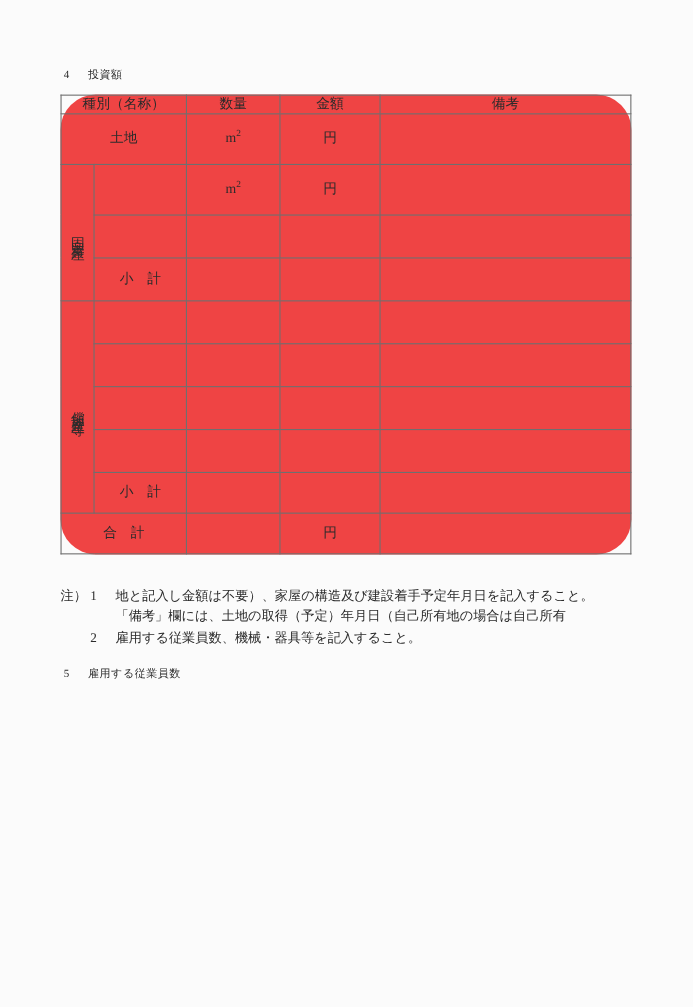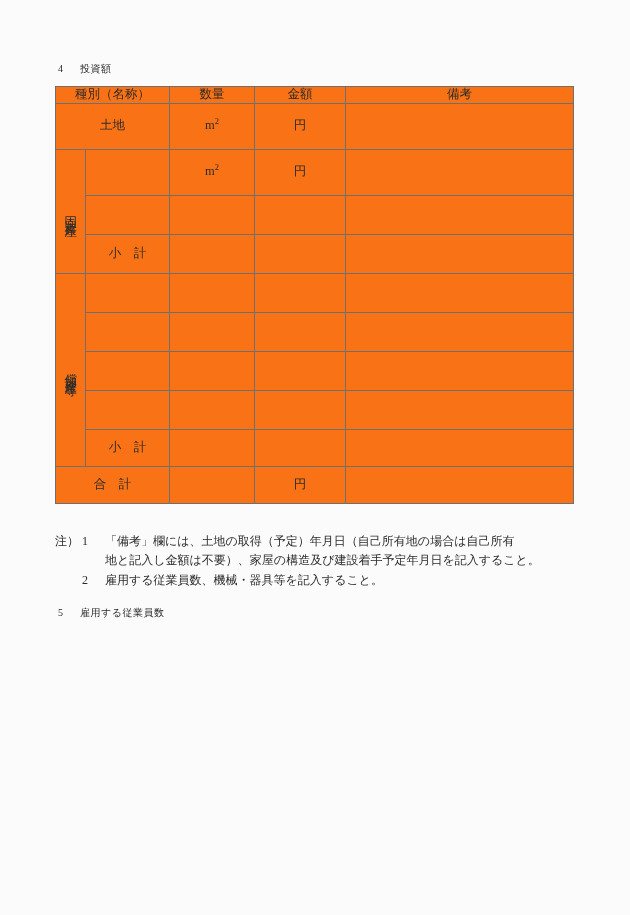--- a/index.html
+++ b/index.html
@@ -37,21 +37,22 @@
   }
 
   #heading-investment { left: 58px; top: 64px; }
   #heading-employees  { left: 58px; top: 608px; }
 
   
   .form-table {
     position: absolute;
     border-collapse: collapse;
     table-layout: fixed;
-    background: #f97316;
+    background: #ef4444;
+    border-radius: 32px;
   }
   .form-table td {
     border: 1px solid #6f6f6f;
     font-size: 12.5px;
     line-height: 1.25;
     padding: 0 8px;
     vertical-align: middle;
     text-align: center;
     color: #2b2b2b;
   }
@@ -242,22 +243,22 @@
 
     </tbody>
   </table>
 
   <div class="notes">
 
     <div class="note-row">
       <span class="note-marker lead">注）</span>
       <span class="note-marker idx">1</span>
       <span class="note-body">
+        <p>地と記入し金額は不要）、家屋の構造及び建設着手予定年月日を記入すること。</p>
         <p>「備考」欄には、土地の取得（予定）年月日（自己所有地の場合は自己所有</p>
-        <p>地と記入し金額は不要）、家屋の構造及び建設着手予定年月日を記入すること。</p>
       </span>
     </div>
 
     <div class="note-row">
       <span class="note-marker lead"></span>
       <span class="note-marker idx">2</span>
       <span class="note-body">
         <p>雇用する従業員数、機械・器具等を記入すること。</p>
       </span>
     </div>

